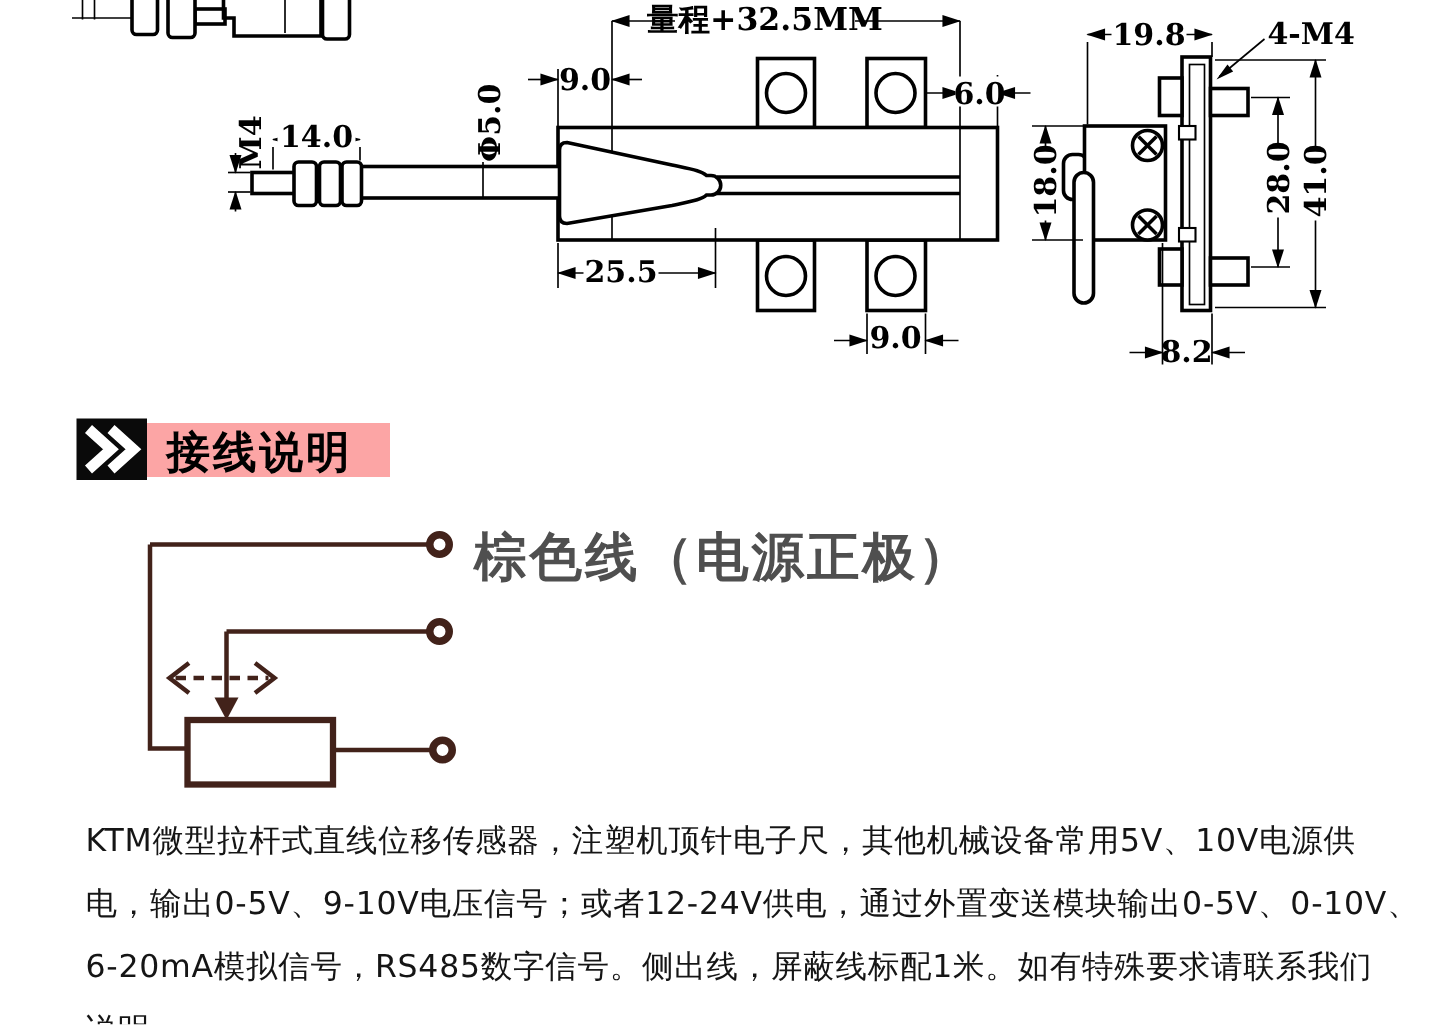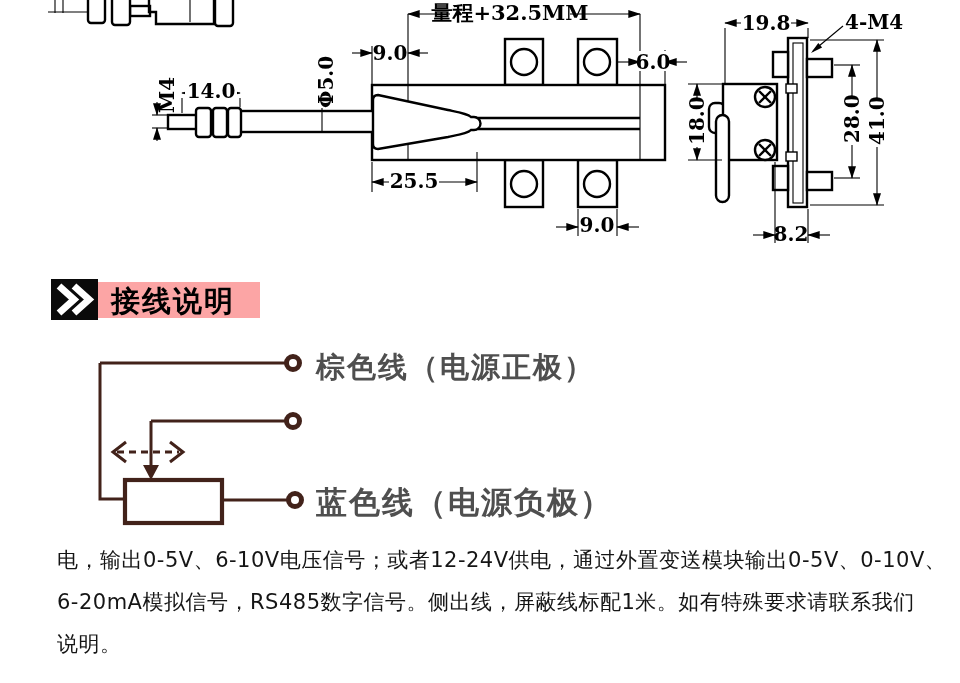--- a/index.html
+++ b/index.html
@@ -12,21 +12,21 @@
   .dt{font-family:"DejaVu Serif","Liberation Serif",serif;font-weight:bold;font-size:20px;fill:#000;}
   .dtc{font-family:"DejaVu Serif","Liberation Serif",serif;font-weight:bold;font-size:21px;fill:#000;}
   .banner{position:absolute;left:51px;top:279px;width:210px;height:41px;}
   .banner-block{position:absolute;left:0;top:0;width:47px;height:41px;background:#0a0a0a;}
   .banner-bar{position:absolute;left:47px;top:3px;width:162px;height:36px;background:#fca5a5;
               display:flex;align-items:flex-start;}
   .banner-bar span{font-size:29px;color:#000;font-weight:bold;letter-spacing:2px;padding-left:13px;
               font-family:"DejaVu Sans","Liberation Sans",sans-serif;}
   .wire-label{position:absolute;left:316px;color:#4f4f4f;font-weight:bold;white-space:nowrap;
               letter-spacing:2px;font-family:"DejaVu Sans","Liberation Sans",sans-serif;}
-  .wl1{top:348px;font-size:29px;}
+  .wl1{top:348px;font-size:35px;}
   .wl2{top:406px;font-size:29px;}
   .wl3{top:482px;font-size:31px;}
   .desc{position:absolute;left:57px;top:539px;width:880px;color:#151515;}
   .desc div{font-size:21px;line-height:42px;white-space:nowrap;letter-spacing:0.5px;}
 </style>
 </head>
 <body>
 
 <div class="page">
 
@@ -223,21 +223,21 @@
       <rect x="125" y="150" width="97" height="43" stroke-width="4.2" fill="#fff"></rect>
     </g>
     <polygon points="151,150 143,135 159,135" fill="#42221a"></polygon>
 
     <circle cx="293" cy="33" r="6.5" fill="#fff" stroke="#42221a" stroke-width="5"></circle>
     <circle cx="293" cy="91" r="6.5" fill="#fff" stroke="#42221a" stroke-width="5"></circle>
     <circle cx="295" cy="170" r="6.5" fill="#fff" stroke="#42221a" stroke-width="5"></circle>
   </svg>
 
   <div class="wire-label wl1">棕色线（电源正极）</div>
-  <div class="wire-label wl3">蓝色线（电源负极）</div>
 
   <div class="desc">
-    <div>电，输出0-5V、6-10V电压信号；或者12-24V供电，通过外置变送模块输出0-5V、0-10V、</div>
+    <div>KTM微型拉杆式直线位移传感器，注塑机顶针电子尺，其他机械设备常用5V、10V电源供</div>
+    <div>电，输出0-5V、9-10V电压信号；或者12-24V供电，通过外置变送模块输出0-5V、0-10V、</div>
     <div>6-20mA模拟信号，RS485数字信号。侧出线，屏蔽线标配1米。如有特殊要求请联系我们</div>
     <div>说明。</div>
   </div>
 
 </div>
 
 </body></html>

